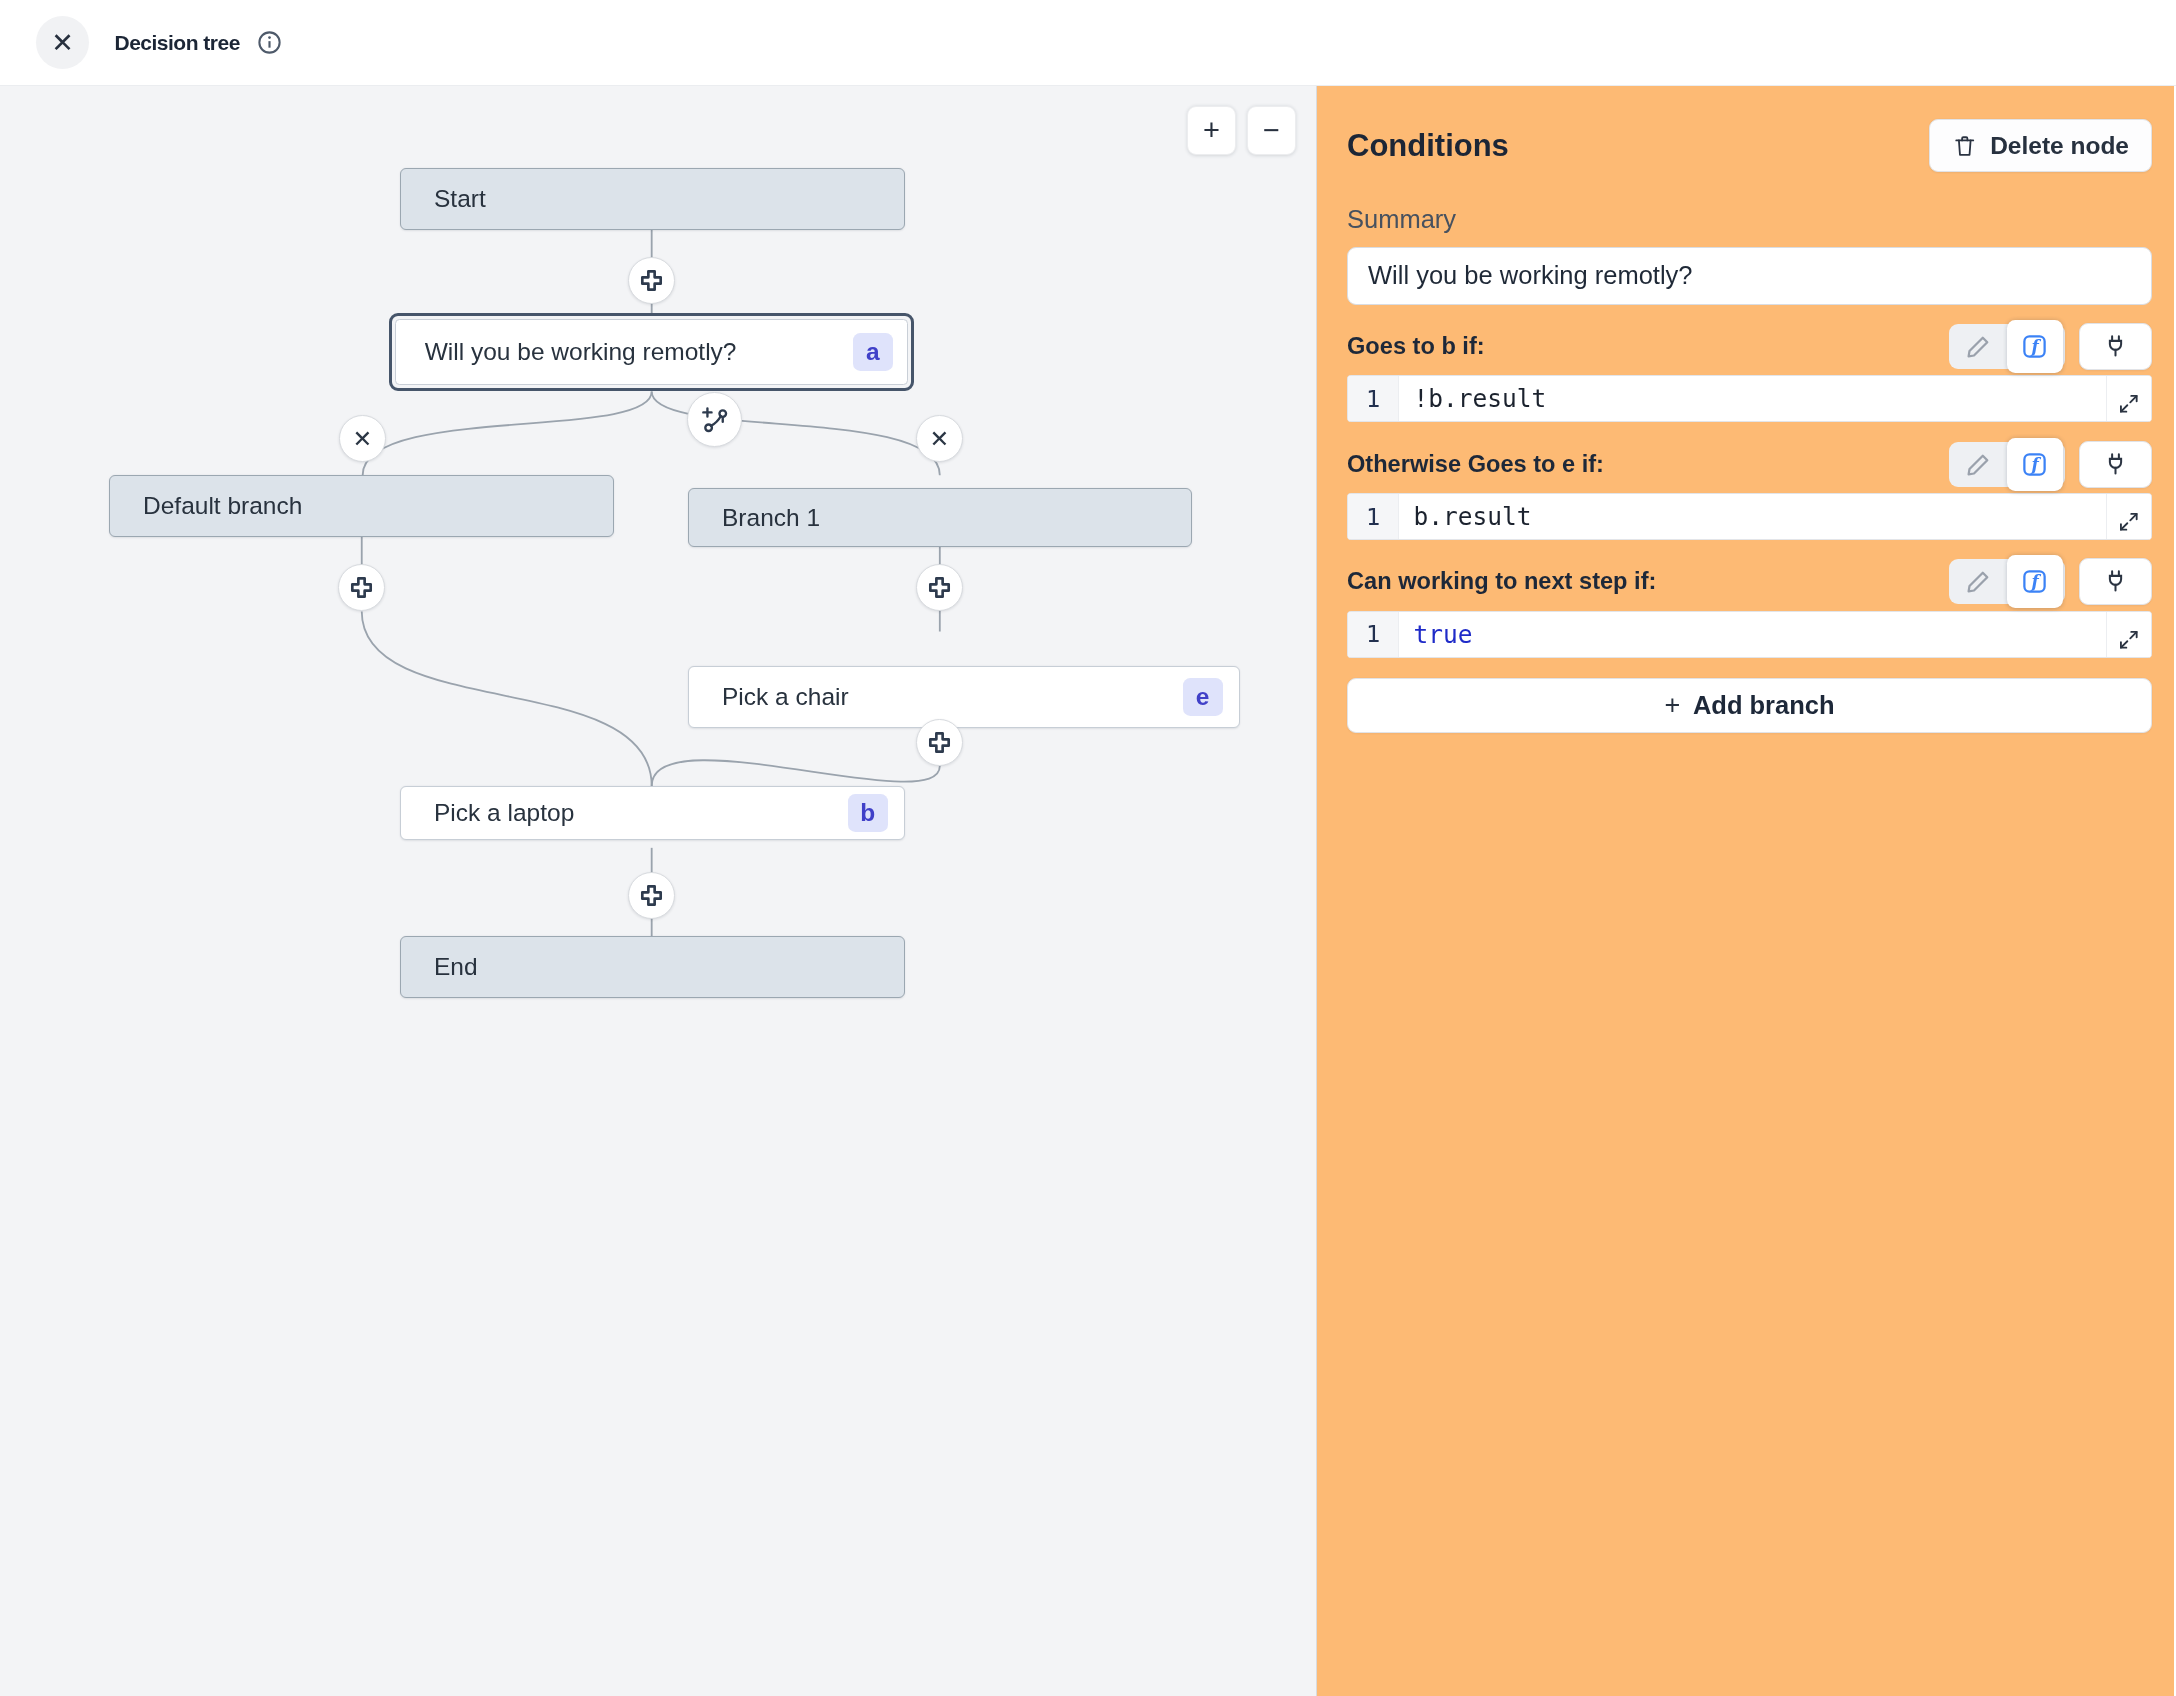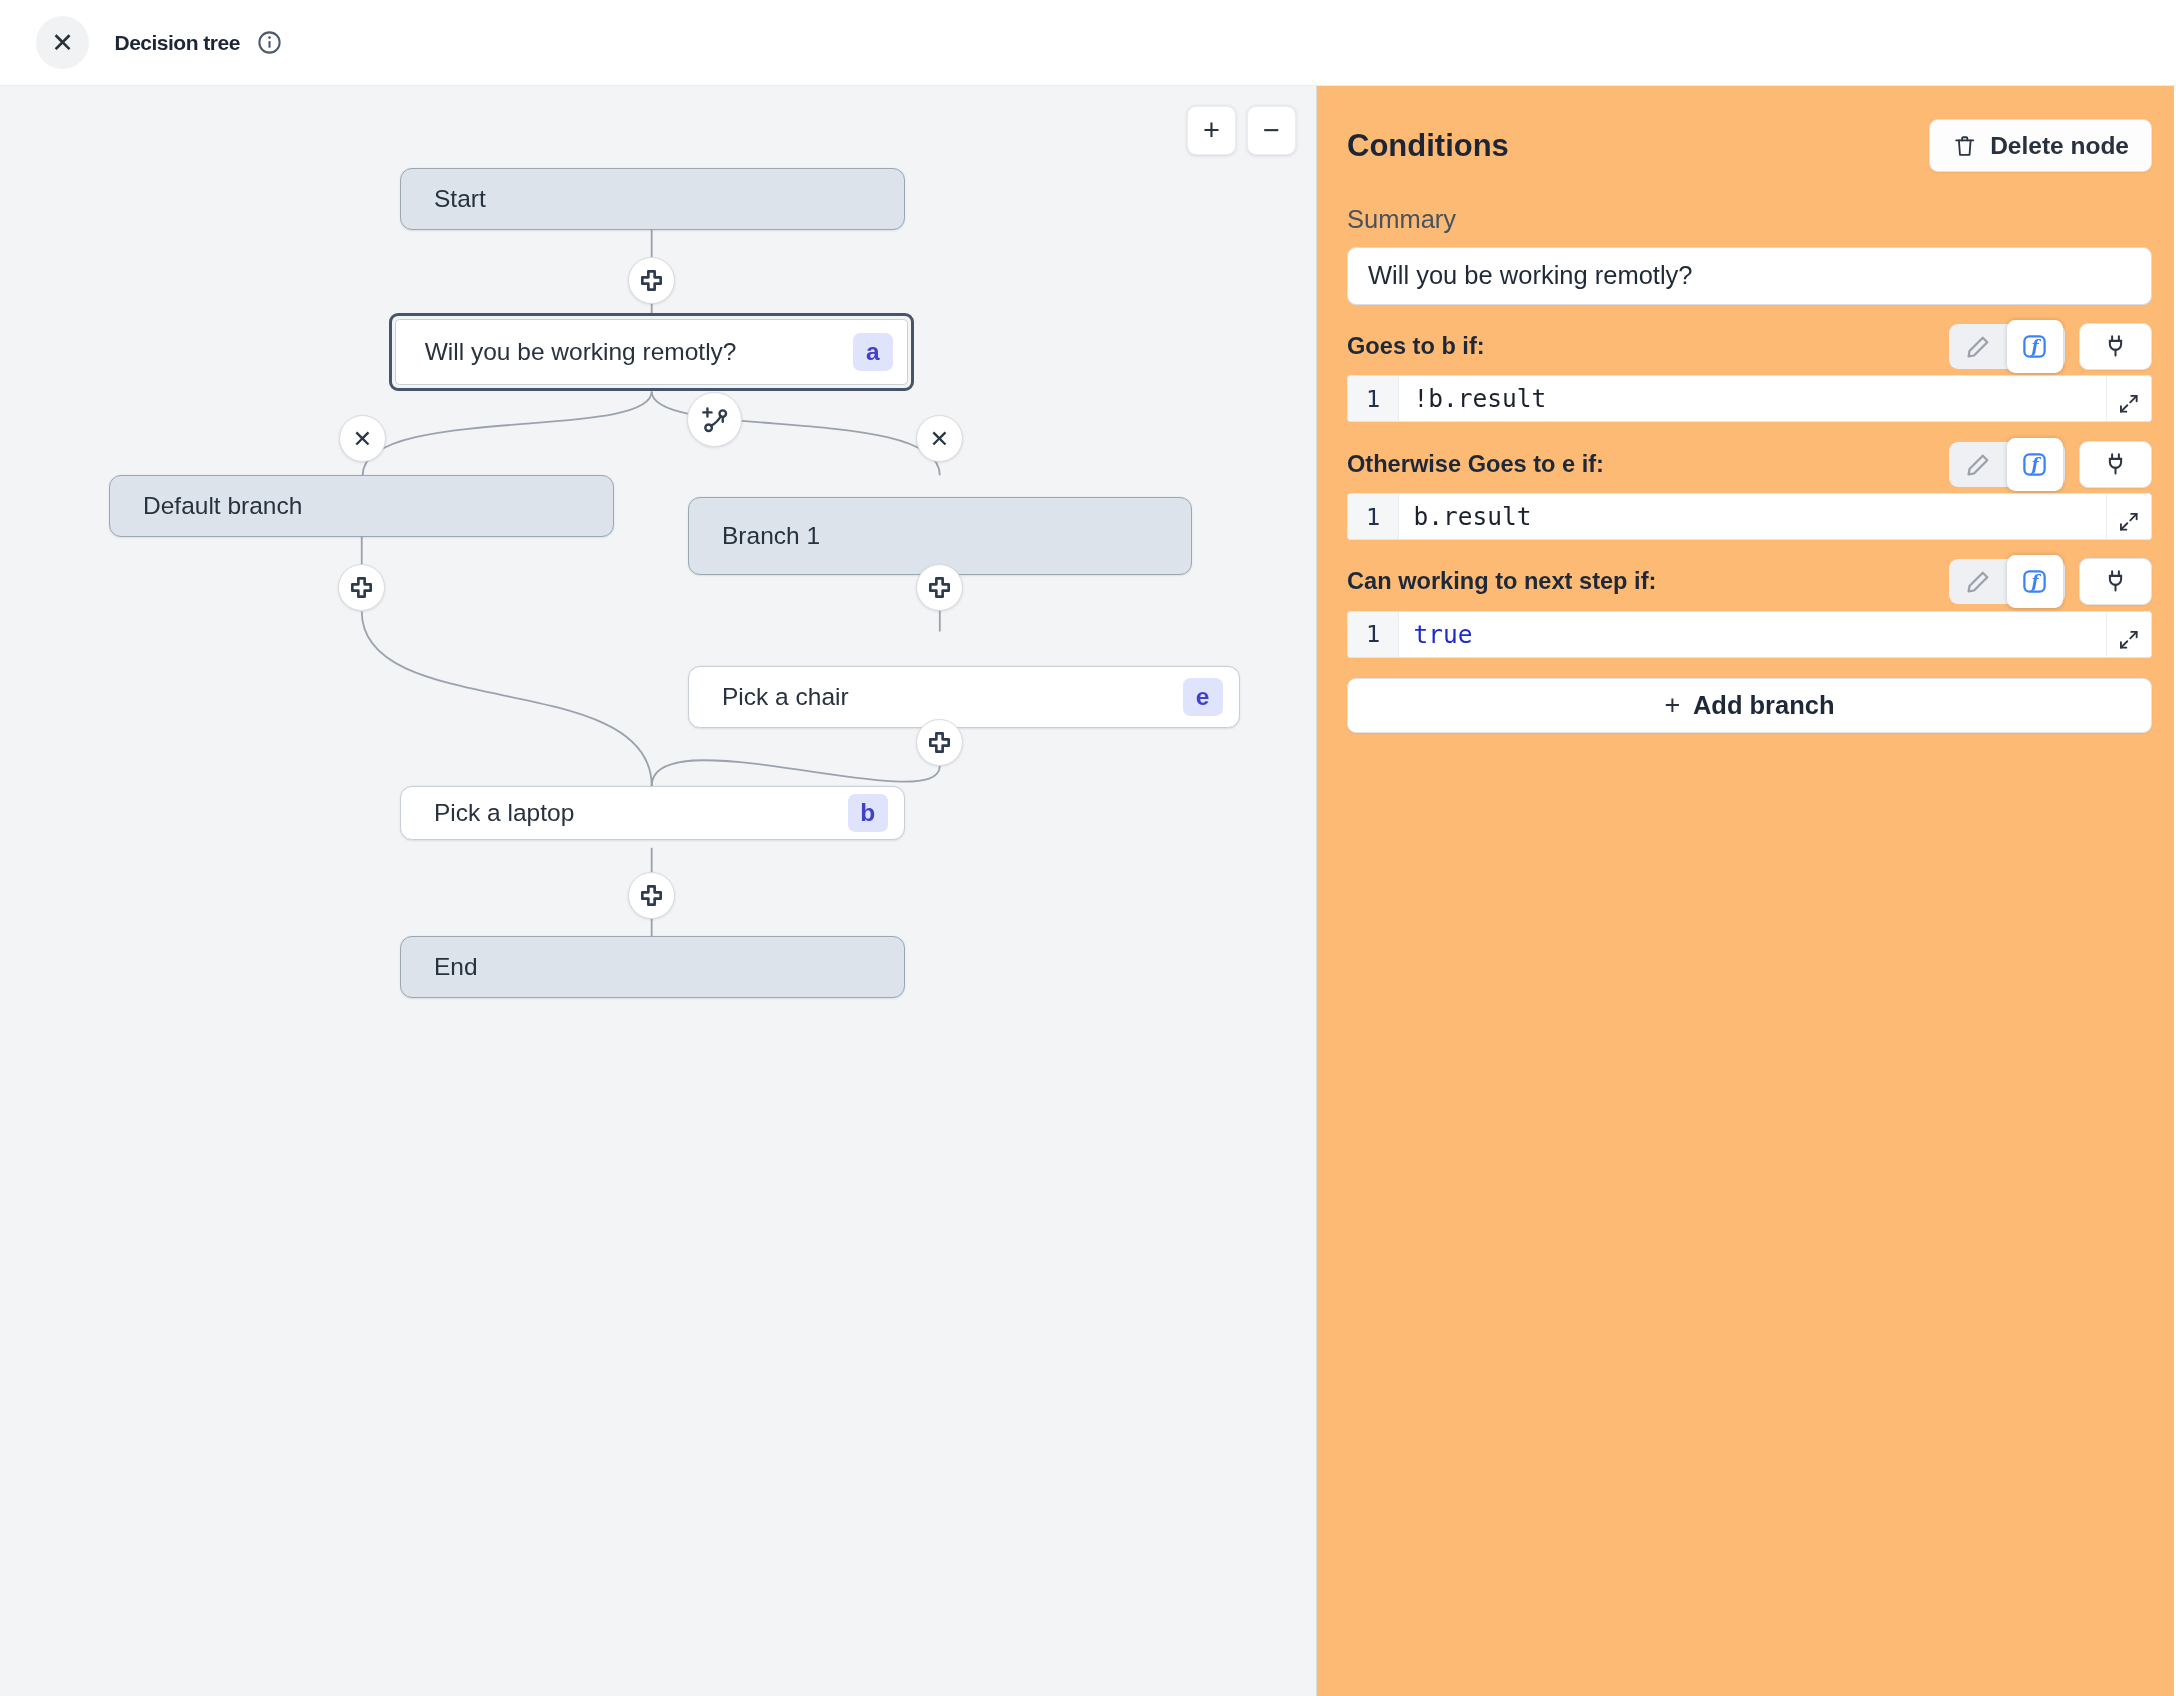--- a/index.html
+++ b/index.html
@@ -15,21 +15,21 @@
   .info-ic { margin-left:16.4px; display:flex; }
 
   
   .main { display:flex; height:1610px; }
   .canvas { position:relative; width:1317px; height:1610px; background:#f3f4f6; border-right:1.8px solid #d9dbde; }
   .panel { position:relative; width:857px; background:#fdba74; padding:0 22px 0 30px; }
 
   
   .edges { position:absolute; left:0; top:0; }
   .node { position:absolute; display:flex; align-items:center; padding:0 16.4px 0 33px;
-    border-radius:12px; font-size:24.5px; color:#28323e; box-shadow:0 0.9px 1.8px rgba(30,40,60,.10); }
+    border-radius:6px; font-size:24.5px; color:#28323e; box-shadow:0 0.9px 1.8px rgba(30,40,60,.10); }
   .node-gray { background:#dce3ea; border:1.8px solid #9ba7b1; }
   .node-white { background:#ffffff; border:1.8px solid #c7ced6; }
   .node .lbl { flex:1; }
   .badge { width:40px; height:38px; border-radius:7.3px; background:#dfe3fb; color:#4040c8;
     font-weight:700; font-size:24.5px; display:flex; align-items:center; justify-content:center; }
   .sel-wrap { position:absolute; border:3.6px solid #46556a; border-radius:9px; padding:2.7px;
     background:transparent; }
   .sel-inner { width:100%; height:100%; background:#fff; border:1.8px solid #c9cfd7; border-radius:4.5px;
     display:flex; align-items:center; padding:0 14.5px 0 29px; font-size:24.5px; color:#28323e; }
 
@@ -123,21 +123,21 @@
       <div class="sel-inner">
         <span class="lbl" style="flex:1">Will you be working remotly?</span>
         <span class="badge">a</span>
       </div>
     </div>
 
     <div class="node node-gray" style="left:109px;top:389px;width:505px;height:62px;">
       <span class="lbl">Default branch</span>
     </div>
 
-    <div class="node node-gray" style="left:688px;top:411px;width:504px;height:78px;">
+    <div class="node node-gray" style="left:688px;top:402px;width:504px;height:59px;">
       <span class="lbl">Branch 1</span>
     </div>
 
     <div class="node node-white" style="left:688px;top:545px;width:552px;height:62px;margin-top:35px;">
       <span class="lbl">Pick a chair</span>
       <span class="badge">e</span>
     </div>
 
     <div class="node node-white" style="left:400px;top:700px;width:505px;height:54px;">
       <span class="lbl">Pick a laptop</span>

